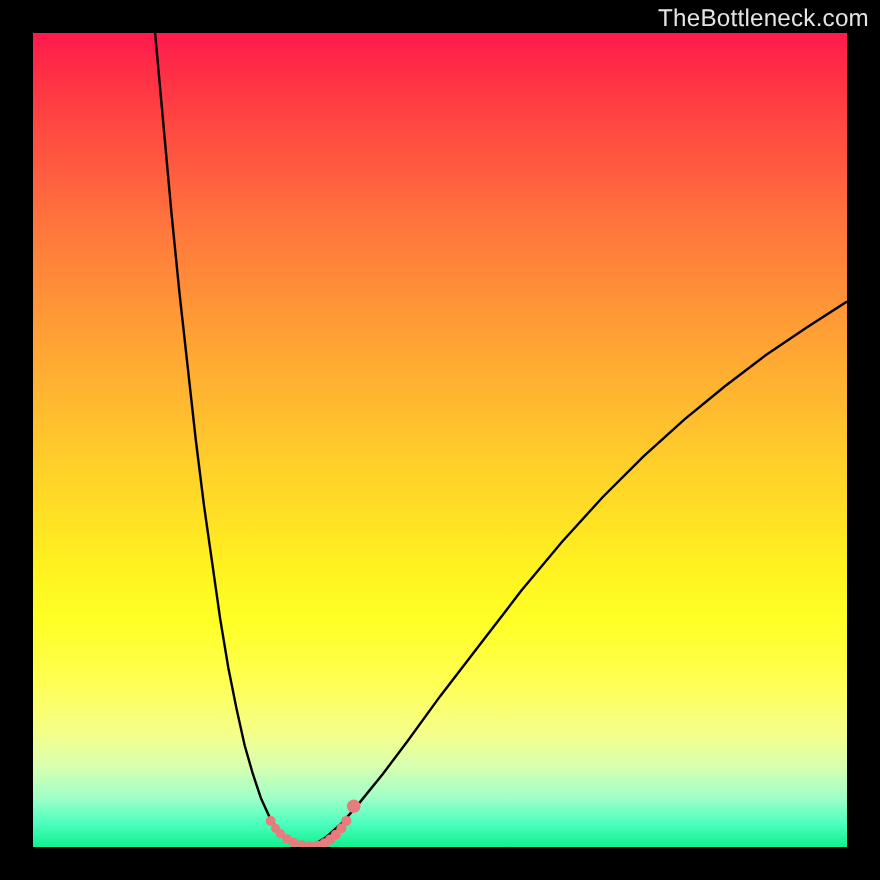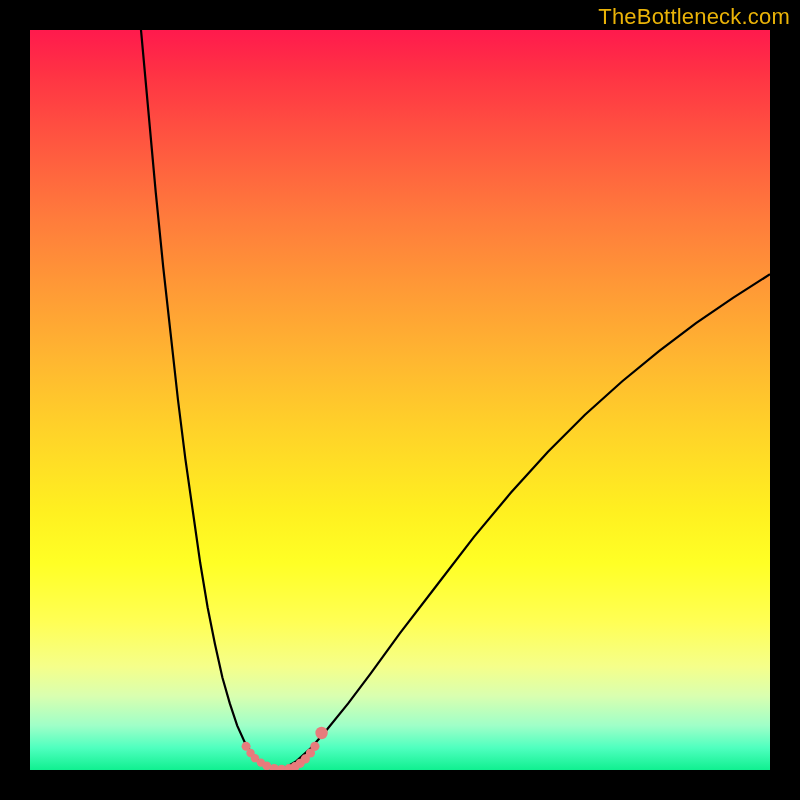--- a/index.html
+++ b/index.html
@@ -40,21 +40,21 @@
       #d9ffb0 90%,
       #9fffc8 94%,
       #4fffbf 97%,
       #10f090 100%
     );
   }
   .watermark {
     position: absolute;
     top: 4px;
     right: 10px;
-    color: #eab308;
+    color: #e5e5e5;
     font-size: 22px;
     font-weight: 500;
     letter-spacing: 0.2px;
   }
   svg.curves {
     position: absolute;
     top: 0;
     left: 0;
     width: 740px;
     height: 740px;

